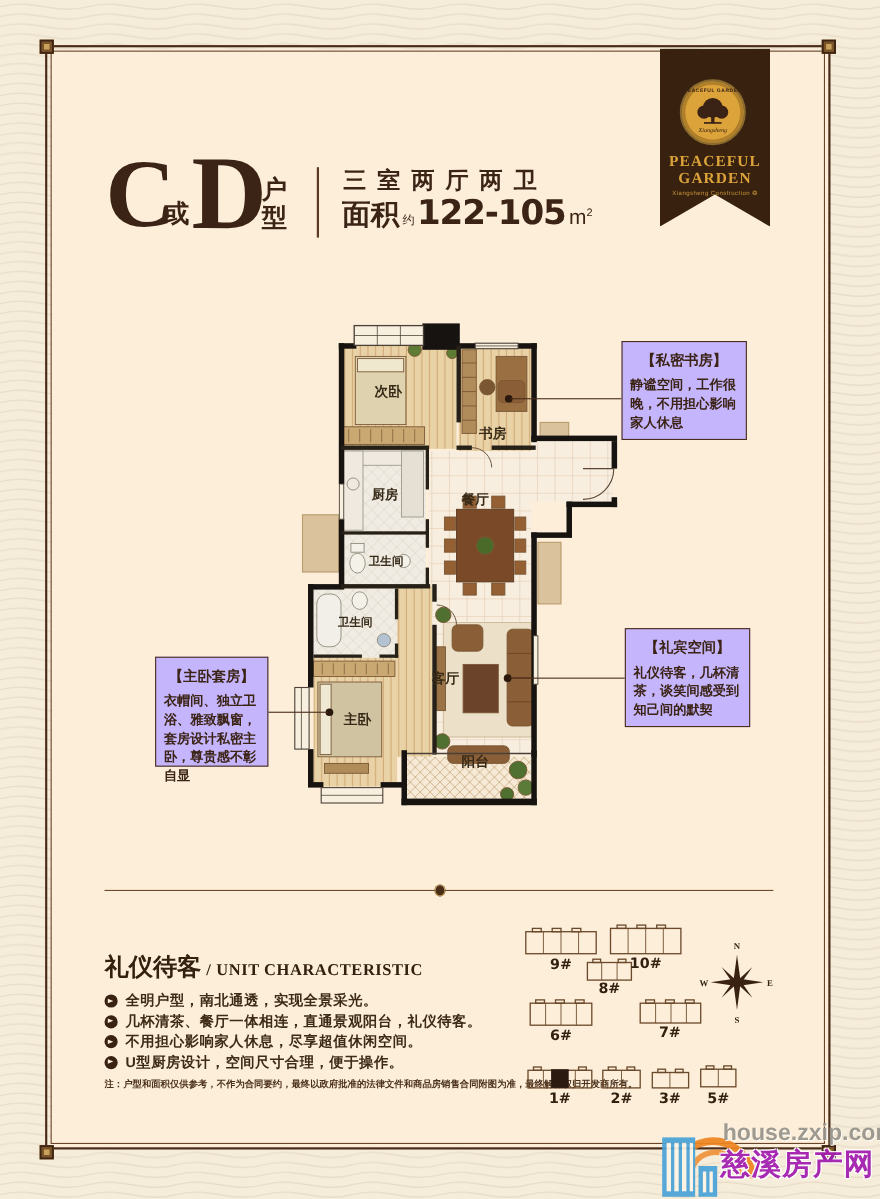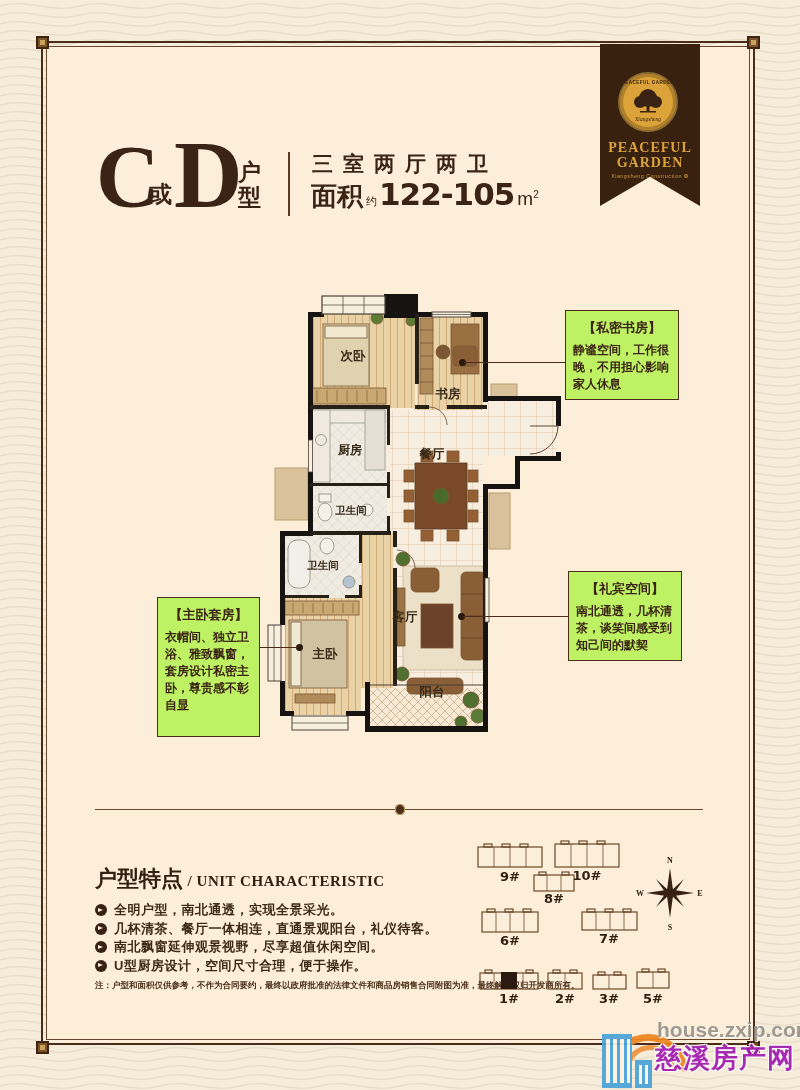--- a/index.html
+++ b/index.html
@@ -27,21 +27,21 @@
   .seal{position:absolute;left:18px;top:28px;width:60px;height:60px;border-radius:50%;background:#dba33a;border:2px solid #8a6a2e;box-sizing:border-box;box-shadow:inset 0 0 0 3px #b07f2a;}
   .seal-arc{position:absolute;left:0;right:0;top:6px;font-size:4.5px;color:#3a2214;font-weight:700;letter-spacing:.5px;}
   .seal-script{position:absolute;left:0;right:0;bottom:8px;font-size:5.5px;font-style:italic;color:#3a2214;font-family:"Liberation Serif",serif;}
   .brand1{position:absolute;left:0;right:0;top:96px;color:#dba33a;font-family:"Liberation Serif","DejaVu Serif",serif;font-weight:700;font-size:14px;letter-spacing:1px;}
   .brand2{position:absolute;left:0;right:0;top:111px;color:#dba33a;font-family:"Liberation Serif","DejaVu Serif",serif;font-weight:700;font-size:14px;letter-spacing:1px;}
   .brandsub{position:absolute;left:0;right:0;top:129px;color:#c89336;font-size:5.5px;letter-spacing:.4px;}
   
   .planwrap{position:absolute;left:265px;top:288px;width:300px;height:448px;z-index:4;}
   .room-label{font-weight:700;fill:#372a18;}
   
-  .callout{position:absolute;background:#bef264;border:1px solid #4a2c18;z-index:7;box-sizing:border-box;padding:6px 7px;color:#3b2315;}
+  .callout{position:absolute;background:#c4b5fd;border:1px solid #4a2c18;z-index:7;box-sizing:border-box;padding:6px 7px;color:#3b2315;}
   .callout h4{margin:2px 0 5px 0;text-align:center;font-size:13px;font-weight:800;}
   .callout p{margin:0;font-size:12px;line-height:1.42;font-weight:600;}
   .leader{position:absolute;height:1px;background:#4a2c18;z-index:6;}
   .ldot{position:absolute;width:7px;height:7px;border-radius:50%;background:#2a180c;z-index:6;}
   
   .divider{position:absolute;left:95px;top:809px;width:608px;height:1px;background:#6b4a2b;z-index:4;}
   .div-orn{position:absolute;left:395px;top:804px;width:10px;height:11px;border-radius:50%;background:#4a2e1a;box-shadow:inset 0 0 0 1px #c9a25e;z-index:5;}
   
   .feat-title{position:absolute;left:95px;top:864px;z-index:4;color:#33200f;}
   .feat-cn{font-size:22px;font-weight:800;}
@@ -316,49 +316,49 @@
   <div class="leader" style="left:464px;top:362px;width:101px;"></div>
   <div class="ldot" style="left:458px;top:613px;"></div>
   <div class="leader" style="left:463px;top:616px;width:105px;"></div>
   <div class="ldot" style="left:296px;top:644px;"></div>
   <div class="leader" style="left:243px;top:647px;width:55px;"></div>
 
   <div class="callout" style="left:565px;top:310px;width:114px;height:90px;">
     <h4>【私密书房】</h4>
     <p>静谧空间，工作很晚，不用担心影响家人休息</p>
   </div>
-  <div class="callout" style="left:157px;top:597px;width:103px;height:140px;">
+  <div class="callout" style="left:141px;top:597px;width:103px;height:100px;">
     <h4>【主卧套房】</h4>
     <p>衣帽间、独立卫浴、雅致飘窗，套房设计私密主卧，尊贵感不彰自显</p>
   </div>
   <div class="callout" style="left:568px;top:571px;width:114px;height:90px;">
     <h4>【礼宾空间】</h4>
-    <p>南北通透，几杯清茶，谈笑间感受到知己间的默契</p>
+    <p>礼仪待客，几杯清茶，谈笑间感受到知己间的默契</p>
   </div>
 
   <div class="divider"></div>
   <div class="div-orn"></div>
 
   <div class="feat-title">
-    <span class="feat-cn">户型特点</span>
+    <span class="feat-cn">礼仪待客</span>
     <span class="feat-en">/</span>
     <span class="feat-en">UNIT CHARACTERISTIC</span>
   </div>
   <div class="feat-list">
     <div class="feat-item">
         <span class="bullet"></span>
         <span>全明户型，南北通透，实现全景采光。</span>
       </div>
     <div class="feat-item">
         <span class="bullet"></span>
         <span>几杯清茶、餐厅一体相连，直通景观阳台，礼仪待客。</span>
       </div>
     <div class="feat-item">
         <span class="bullet"></span>
-        <span>南北飘窗延伸观景视野，尽享超值休闲空间。</span>
+        <span>不用担心影响家人休息，尽享超值休闲空间。</span>
       </div>
     <div class="feat-item">
         <span class="bullet"></span>
         <span>U型厨房设计，空间尺寸合理，便于操作。</span>
       </div>
   </div>
   <div class="feat-note">注：户型和面积仅供参考，不作为合同要约，最终以政府批准的法律文件和商品房销售合同附图为准，最终解释权归开发商所有。</div>
 
   <div class="siteplan">
     <svg width="240" height="180" viewBox="0 0 240 180">

